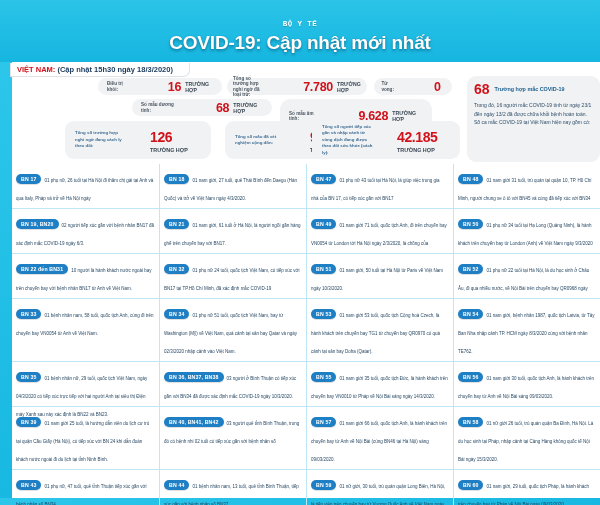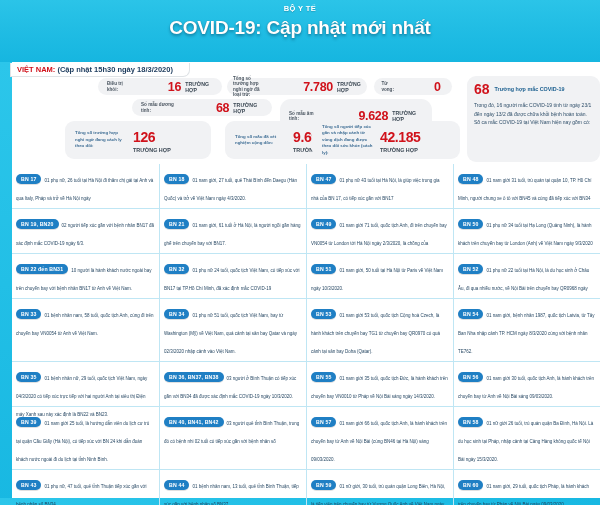--- a/index.html
+++ b/index.html
@@ -11,22 +11,23 @@
   }
   .page{position:relative;width:600px;height:505px;background:#ffffff;}
 
   
   .header{
     position:absolute;left:0;top:0;width:600px;height:62px;
     background:linear-gradient(180deg,#2bc4e8 0%,#21bde4 45%,#16b6e0 100%);
     text-align:center;overflow:hidden;
   }
   .hdr-ministry{
-    margin-top:4px;font-size:7.5px;color:#ffffff;letter-spacing:.4px;font-weight:bold;
+    margin-top:20px;font-size:7.5px;color:#ffffff;letter-spacing:.4px;font-weight:bold;
     text-shadow:0 1px 1px rgba(0,0,0,.18);
+    font-family:Liberation Mono, monospace;
   }
   .hdr-hotline{
     margin-top:2px;font-size:8.5px;color:#ffffff;
     text-shadow:0 1px 1px rgba(0,0,0,.18);
   }
   .hdr-hotline b{font-weight:bold;}
   .hdr-title{
     margin-top:4px;font-size:19px;font-weight:bold;color:#ffffff;letter-spacing:-.2px;
     text-shadow:0 2px 3px rgba(0,60,90,.45), 0 0 1px rgba(0,0,0,.35);
   }
@@ -59,21 +60,21 @@
     position:absolute;background:#f1f2f4;border-radius:11px;
     display:flex;align-items:center;justify-content:center;gap:4px;
     padding:0 9px;box-sizing:border-box;
   }
   .pill .lbl{font-size:4.6px;color:#4a5560;line-height:1.15;font-weight:bold;}
   .pill .num{font-size:12.5px;color:#d0121b;font-weight:bold;letter-spacing:-.3px;margin-left:36px;}
   .pill .unit{font-size:5.2px;color:#3a4753;font-weight:bold;letter-spacing:.1px;}
 
   .card-stat{
     position:absolute;background:#f1f2f4;border-radius:9px;
-    display:flex;align-items:center;gap:6px;padding:0 10px;box-sizing:border-box;
+    display:flex;align-items:center;gap:23px;padding:0 10px;box-sizing:border-box;
   }
   .card-stat .lbl{font-size:4.4px;color:#3d6d94;line-height:1.45;font-weight:bold;max-width:52px;}
   .card-stat .numwrap{text-align:left;}
   .card-stat .num{font-size:14px;color:#d0121b;font-weight:bold;line-height:1;letter-spacing:-.4px;}
   .card-stat .unit{font-size:5.4px;color:#3a4753;font-weight:bold;margin-top:1px;display:block;}
 
   
   .summary{
     position:absolute;left:455px;top:0;width:133px;height:86px;
     background:#f1f2f4;border-radius:9px;box-sizing:border-box;padding:6px 7px;

